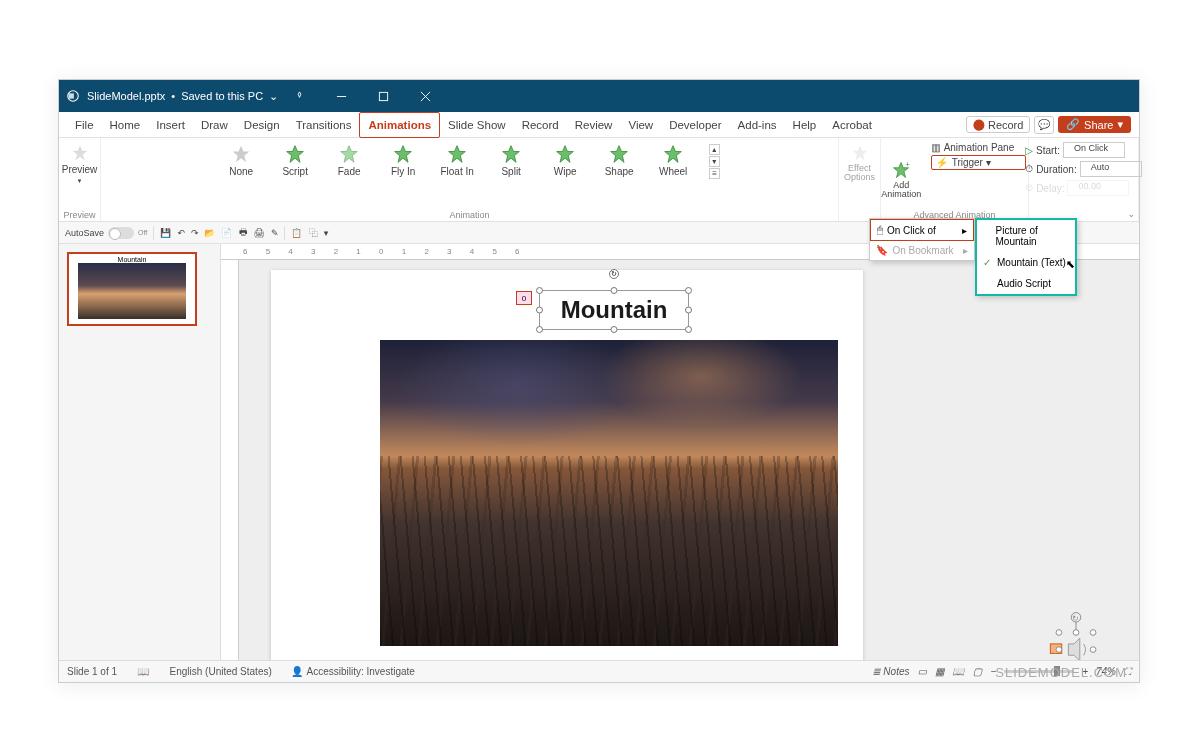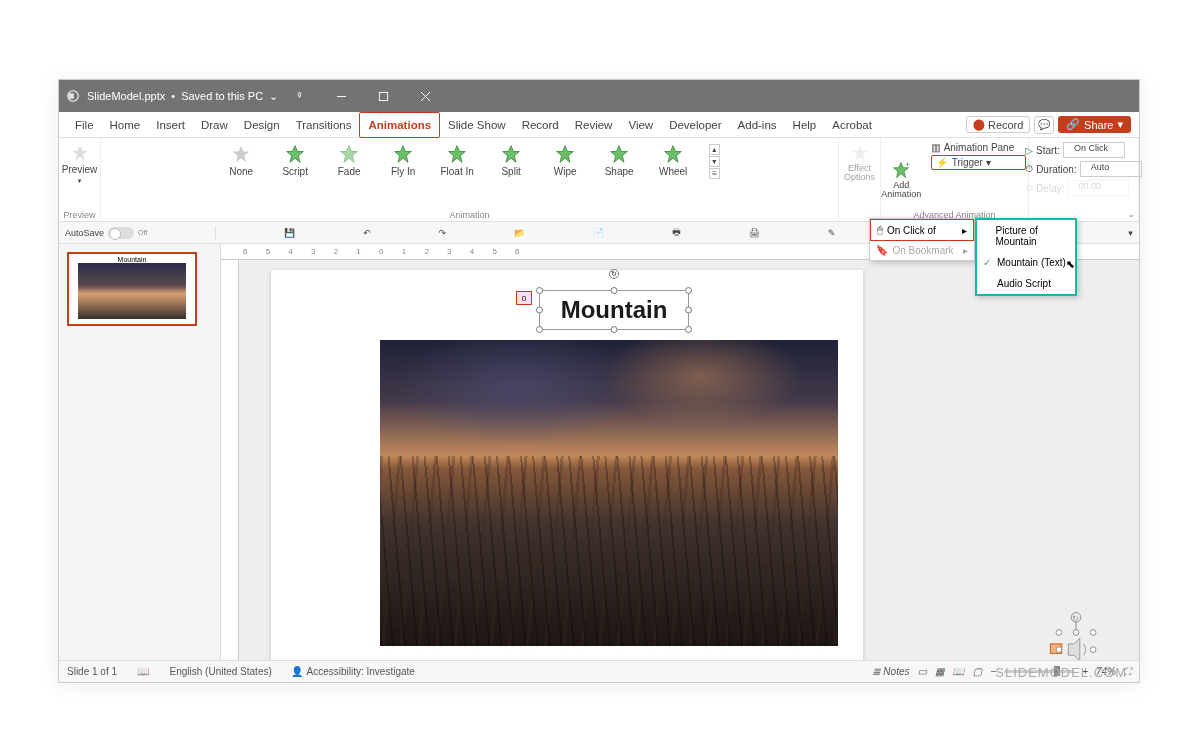--- a/index.html
+++ b/index.html
@@ -1,18 +1,18 @@
 <!DOCTYPE html>
 <html><head>
 <meta charset="utf-8">
 <style>
 *{box-sizing:border-box;margin:0;padding:0;font-family:"Segoe UI",Arial,sans-serif;}
 body{background:#fff;width:1200px;height:743px;position:relative;overflow:hidden;}
 .window{position:absolute;left:58px;top:79px;width:1082px;height:604px;border:1px solid #ccc;background:#fff;display:flex;flex-direction:column;box-shadow:0 2px 20px rgba(0,0,0,0.08);}
-.titlebar{background:#737373;height:32px;display:flex;align-items:center;color:#fff;font-size:11px;}
+.titlebar{background:#0c4a6e;height:32px;display:flex;align-items:center;color:#fff;font-size:11px;}
 .app-icon{width:28px;display:flex;justify-content:center;align-items:center;}
 .app-icon svg{width:14px;height:14px;}
 .file-badge{display:flex;align-items:center;gap:6px;}
 .title-spacer{flex:1;display:flex;justify-content:center;}
 .searchbox{background:#d9664a;width:296px;height:22px;border-radius:4px;display:flex;align-items:center;gap:6px;padding:0 8px;color:#fff;font-size:11px;}
 .win-controls{display:flex;align-items:center;gap:0;}
 .win-btn{width:42px;height:32px;display:flex;align-items:center;justify-content:center;color:#fff;}
 .win-btn svg{width:11px;height:11px;}
 .menubar{height:26px;background:#fff;border-bottom:1px solid #e1e1e1;display:flex;align-items:center;font-size:11.5px;color:#444;padding:0 8px;gap:0;}
 .tab{padding:0 8px;height:26px;display:flex;align-items:center;cursor:pointer;}
@@ -29,21 +29,21 @@
 .anim-gallery{display:flex;gap:10px;padding:4px 6px;align-items:flex-start;}
 .anim-item{display:flex;flex-direction:column;align-items:center;gap:2px;width:44px;}
 .anim-item .star{width:20px;height:20px;}
 .adv-col{display:flex;flex-direction:column;gap:2px;padding:2px 4px;font-size:10px;}
 .adv-row{display:flex;align-items:center;gap:3px;white-space:nowrap;}
 .trigger-btn{border:1px solid #c43e1c;border-radius:2px;padding:1px 4px;display:flex;align-items:center;gap:3px;font-size:10px;}
 .timing-col{display:flex;flex-direction:column;gap:3px;padding:2px 4px;font-size:10px;}
 .timing-row{display:flex;align-items:center;gap:3px;}
 .timing-row input,.timing-row .combo{border:1px solid #ccc;width:62px;height:16px;font-size:9px;padding:0 10px;}
 .reorder-col{display:flex;flex-direction:column;gap:2px;padding:2px 4px;font-size:10px;}
-.qat{height:22px;background:#f7f7f7;border-bottom:1px solid #e1e1e1;display:flex;align-items:center;font-size:9px;color:#444;padding:0 6px;gap:6px;justify-content:space-between;}
+.qat{height:22px;background:#f7f7f7;border-bottom:1px solid #e1e1e1;display:flex;align-items:center;font-size:9px;color:#444;padding:0 6px;gap:6px;}
 .qat .sep{width:1px;height:14px;background:#ddd;}
 .autosave{display:flex;align-items:center;gap:4px;}
 .toggle{width:26px;height:12px;background:#ddd;border-radius:6px;position:relative;}
 .toggle::after{content:"";position:absolute;width:10px;height:10px;background:#fff;border-radius:50%;top:1px;left:1px;border:1px solid #bbb;}
 .workspace{flex:1;display:flex;background:#f0f0f0;overflow:hidden;}
 .thumb-pane{width:162px;background:#f5f5f5;border-right:1px solid #ddd;padding:8px;}
 .thumb{border:2px solid #c43e1c;background:#fff;width:130px;height:74px;position:relative;display:flex;flex-direction:column;align-items:center;overflow:hidden;}
 .thumb .tlabel{font-size:7px;margin-top:2px;}
 .thumb .timg{width:108px;height:56px;background:linear-gradient(180deg,#2a2d48 0%,#5c4a4f 40%,#d8a070 55%,#3a2f2a 100%);}
 .canvas-area{flex:1;position:relative;background:#eee;}

